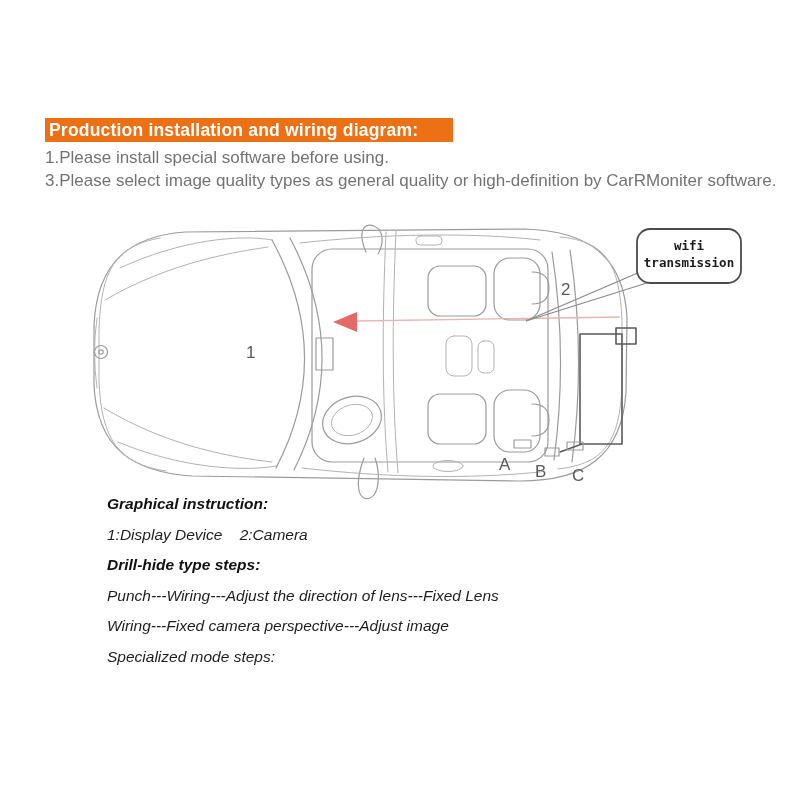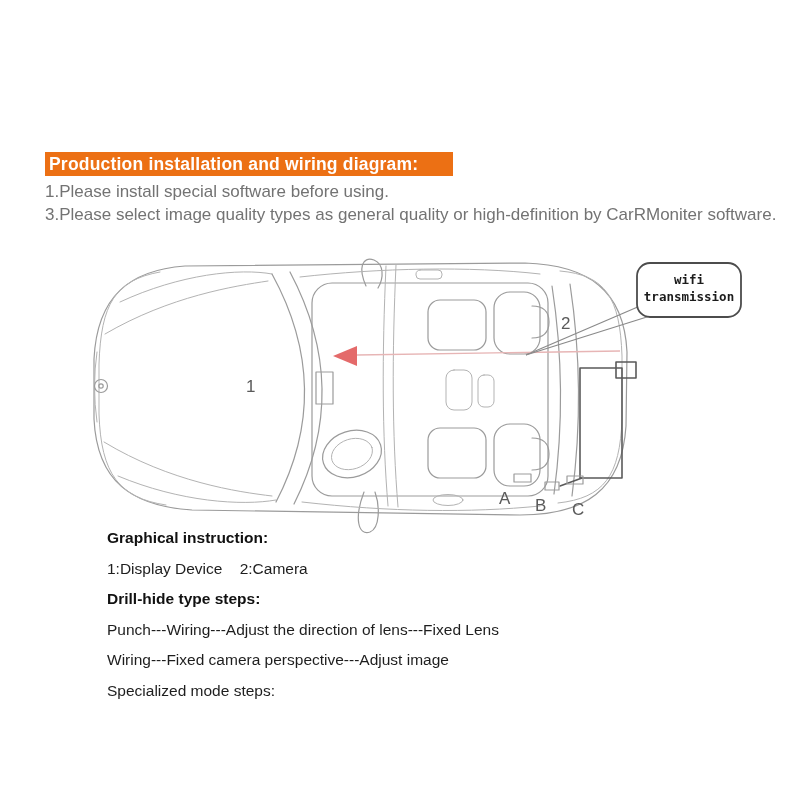--- a/index.html
+++ b/index.html
@@ -1,20 +1,20 @@
 <!DOCTYPE html>
 <html><head>
 <meta charset="utf-8">
 <style>
   html,body{margin:0;padding:0;}
   body{
     width:800px;height:800px;position:relative;background:#ffffff;
     font-family:"Liberation Sans",sans-serif;overflow:hidden;
   }
-  .abs{position:absolute;margin-top:34px;}
+  .abs{position:absolute;}
   
   .header-bar{
     left:45px;top:118px;width:408px;height:24px;
     display:flex;align-items:center;padding-left:4px;box-sizing:border-box;
   }
   .header-bar span{
     color:#ffffff;font-size:17.5px;font-weight:bold;letter-spacing:0.2px;
     white-space:nowrap;
   }
   
@@ -33,21 +33,21 @@
   .leader{fill:none;stroke:#8a8a8a;stroke-width:1.2;}
   .signal-line{fill:none;stroke:#e7b5b5;stroke-width:1.4;}
   .marker-text{font-family:"Liberation Sans",sans-serif;font-size:17px;fill:#5a5a5a;}
   .wifi-text{font-family:"DejaVu Sans Mono",monospace;font-weight:bold;font-size:12.5px;fill:#1c1c1c;text-anchor:middle;}
   .bubble{fill:#ffffff;stroke:#4c4c4c;stroke-width:1.8;}
   
   .legend{
     left:107px;top:489px;width:620px;
     font-size:15.5px;color:#1e1e1e;line-height:30.5px;
   }
-  .legend div{white-space:pre;}
+  .legend div{white-space:pre;font-style:italic;}
   .legend .bold{font-weight:bold;color:#111;}
 </style>
 </head>
 <body>
 
 <div class="abs header-bar" style="background-color: rgb(236, 112, 20);">
   <span>Production installation and wiring diagram:</span>
 </div>
 
 <div class="abs instructions">

